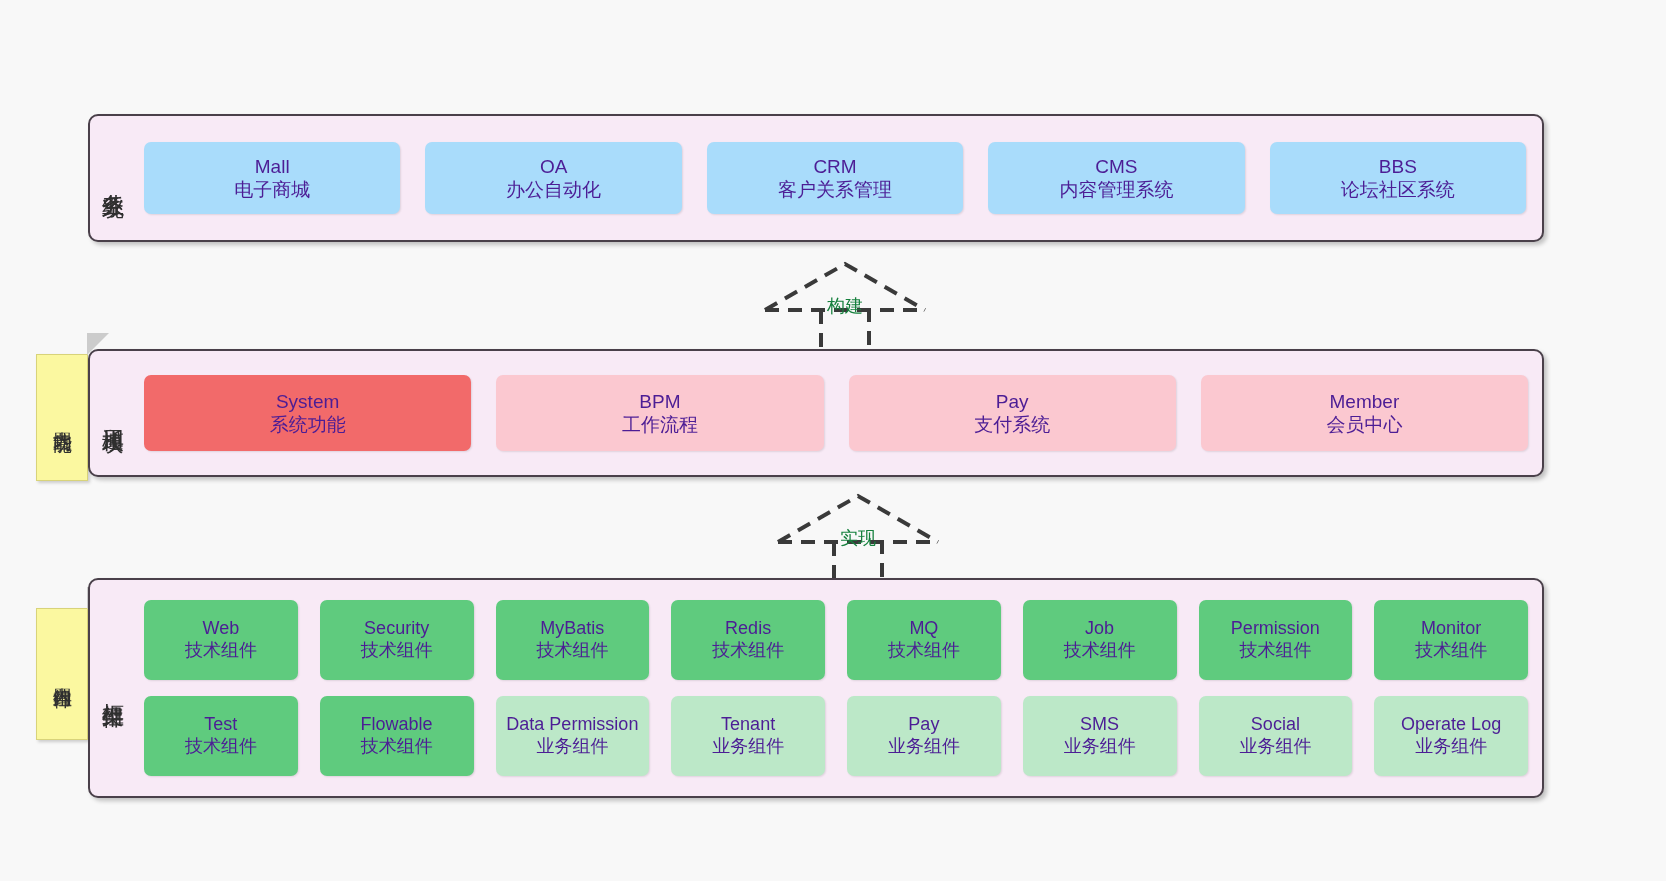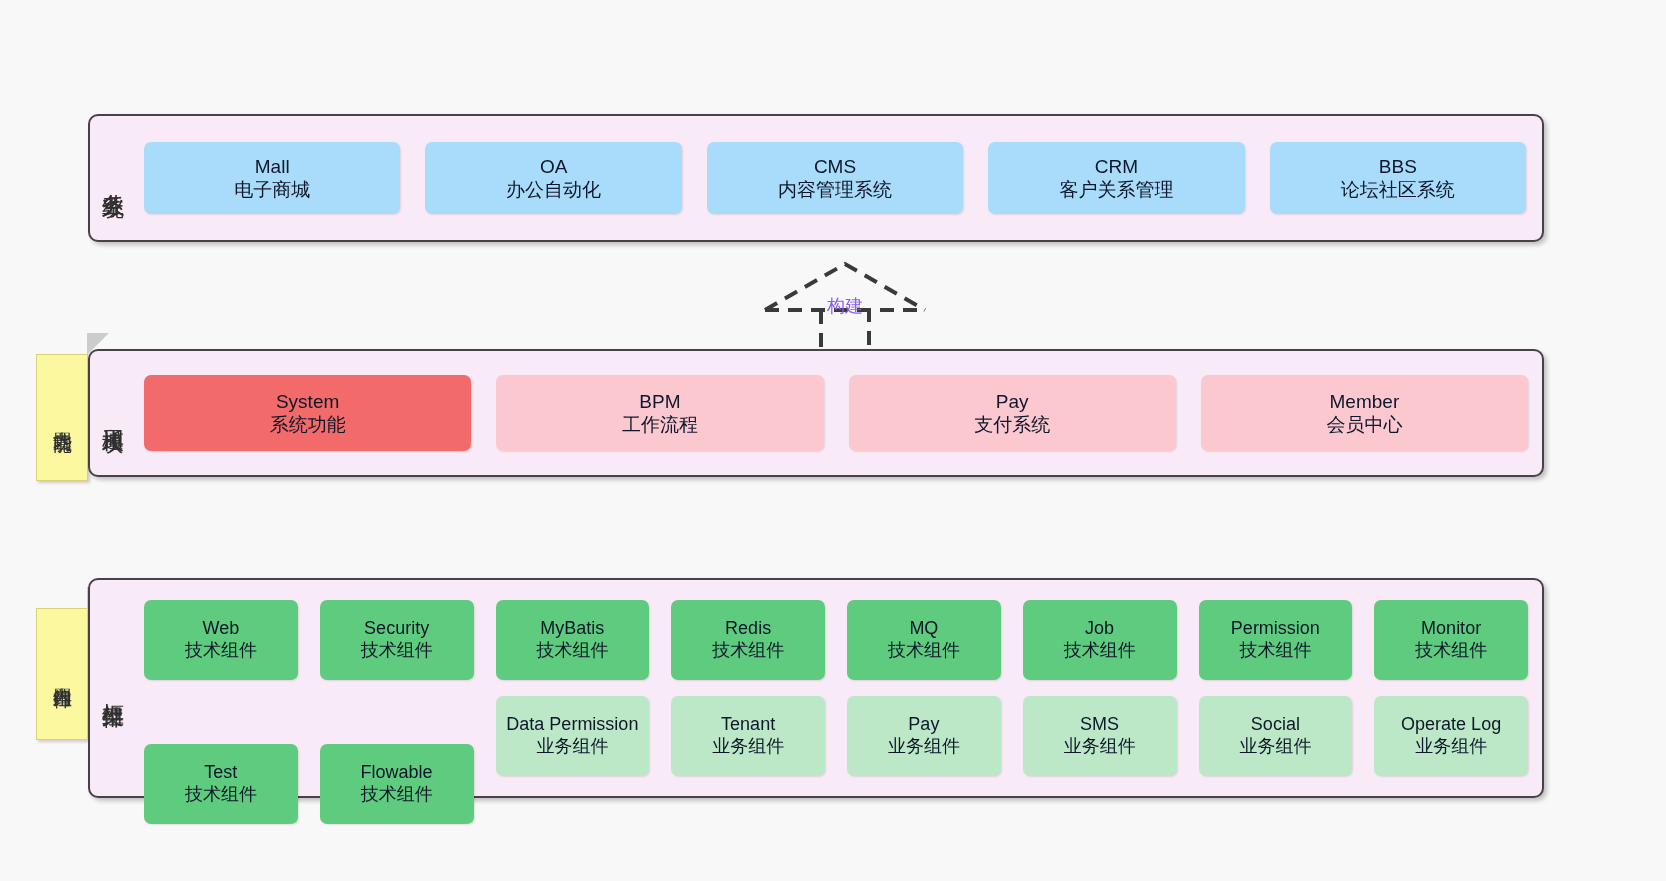--- a/index.html
+++ b/index.html
@@ -66,32 +66,32 @@
   .box {
     flex: 1 1 0;
     border-radius: 7px;
     display: flex;
     flex-direction: column;
     align-items: center;
     justify-content: center;
     text-align: center;
     font-size: 19px;
     line-height: 1.22;
-    color: #0f172a;
+    color: #4c1d95;
     box-shadow: 1px 1px 2px rgba(0,0,0,0.10);
     padding: 4px 6px;
     box-sizing: border-box;
   }
   .box .t1 { display: block; }
   .box .t2 { display: block; }
 
   .c-blue        { background: #a9dcfb; }
   .c-red         { background: #f26a6a; }
   .c-pink        { background: #fbc8d0; }
-  .c-green       { background: #5fcb7e; margin-top: 48px; }
+  .c-green       { background: #5fcb7e; }
   .c-lightgreen  { background: #bce8c8; }
 
   
   #layer-business  { left: 88px;  top: 114px; width: 1456px; height: 128px; }
   #layer-business .layer-body  { padding-right: 16px; }
   #layer-business .box { height: 72px; }
 
   #layer-common    { left: 88px;  top: 349px; width: 1456px; height: 128px; }
   #layer-common .box { height: 76px; }
 
@@ -138,21 +138,21 @@
     height: 105px;
   }
   .arrow svg { display: block; }
   .arrow-label {
     position: absolute;
     left: 0;
     top: 36px;
     width: 180px;
     text-align: center;
     font-size: 18px;
-    color: #8b5cf6;
+    color: #15803d;
     user-select: none;
     pointer-events: none;
   }
   #arrow-build   { left: 755px; top: 258px; }
   #arrow-impl    { left: 768px; top: 490px; }
 </style>
 </head>
 <body>
 
 <div id="stage">
@@ -163,26 +163,26 @@
       <div class="row">
         <div class="box c-blue">
           <span class="t1">Mall</span>
           <span class="t2">电子商城</span>
         </div>
         <div class="box c-blue">
           <span class="t1">OA</span>
           <span class="t2">办公自动化</span>
         </div>
         <div class="box c-blue">
+          <span class="t1">CRM</span>
+          <span class="t2">客户关系管理</span>
+        </div>
+        <div class="box c-blue">
           <span class="t1">CMS</span>
           <span class="t2">内容管理系统</span>
-        </div>
-        <div class="box c-blue">
-          <span class="t1">CRM</span>
-          <span class="t2">客户关系管理</span>
         </div>
         <div class="box c-blue">
           <span class="t1">BBS</span>
           <span class="t2">论坛社区系统</span>
         </div>
       </div>
     </div>
   </div>
 
   <div class="arrow" id="arrow-build">
@@ -213,20 +213,28 @@
           <span class="t2">支付系统</span>
         </div>
         <div class="box c-pink">
           <span class="t1">Member</span>
           <span class="t2">会员中心</span>
         </div>
       </div>
     </div>
   </div>
 
+  <div class="arrow" id="arrow-impl">
+    <svg width="180" height="105" viewBox="0 0 180 105" xmlns="http://www.w3.org/2000/svg">
+      <path d="M 10 52 L 90 6 L 170 52" fill="none" stroke="#3a3a3a" stroke-width="4" stroke-dasharray="14 9" stroke-linecap="butt"></path>
+      <path d="M 10 52 L 170 52" fill="none" stroke="#3a3a3a" stroke-width="4" stroke-dasharray="14 9" stroke-linecap="butt"></path>
+      <path d="M 66 52 L 66 103 L 114 103 L 114 52" fill="none" stroke="#3a3a3a" stroke-width="4" stroke-dasharray="14 9" stroke-linecap="butt"></path>
+    </svg>
+    <div class="arrow-label">实现</div>
+  </div>
 
   <div class="note" id="note-framework">内置组件</div>
 
   <div class="layer" id="layer-framework">
     <div class="layer-title">框架组件</div>
     <div class="layer-body">
 
       <div class="row">
         <div class="box c-green">
           <span class="t1">Web</span>

